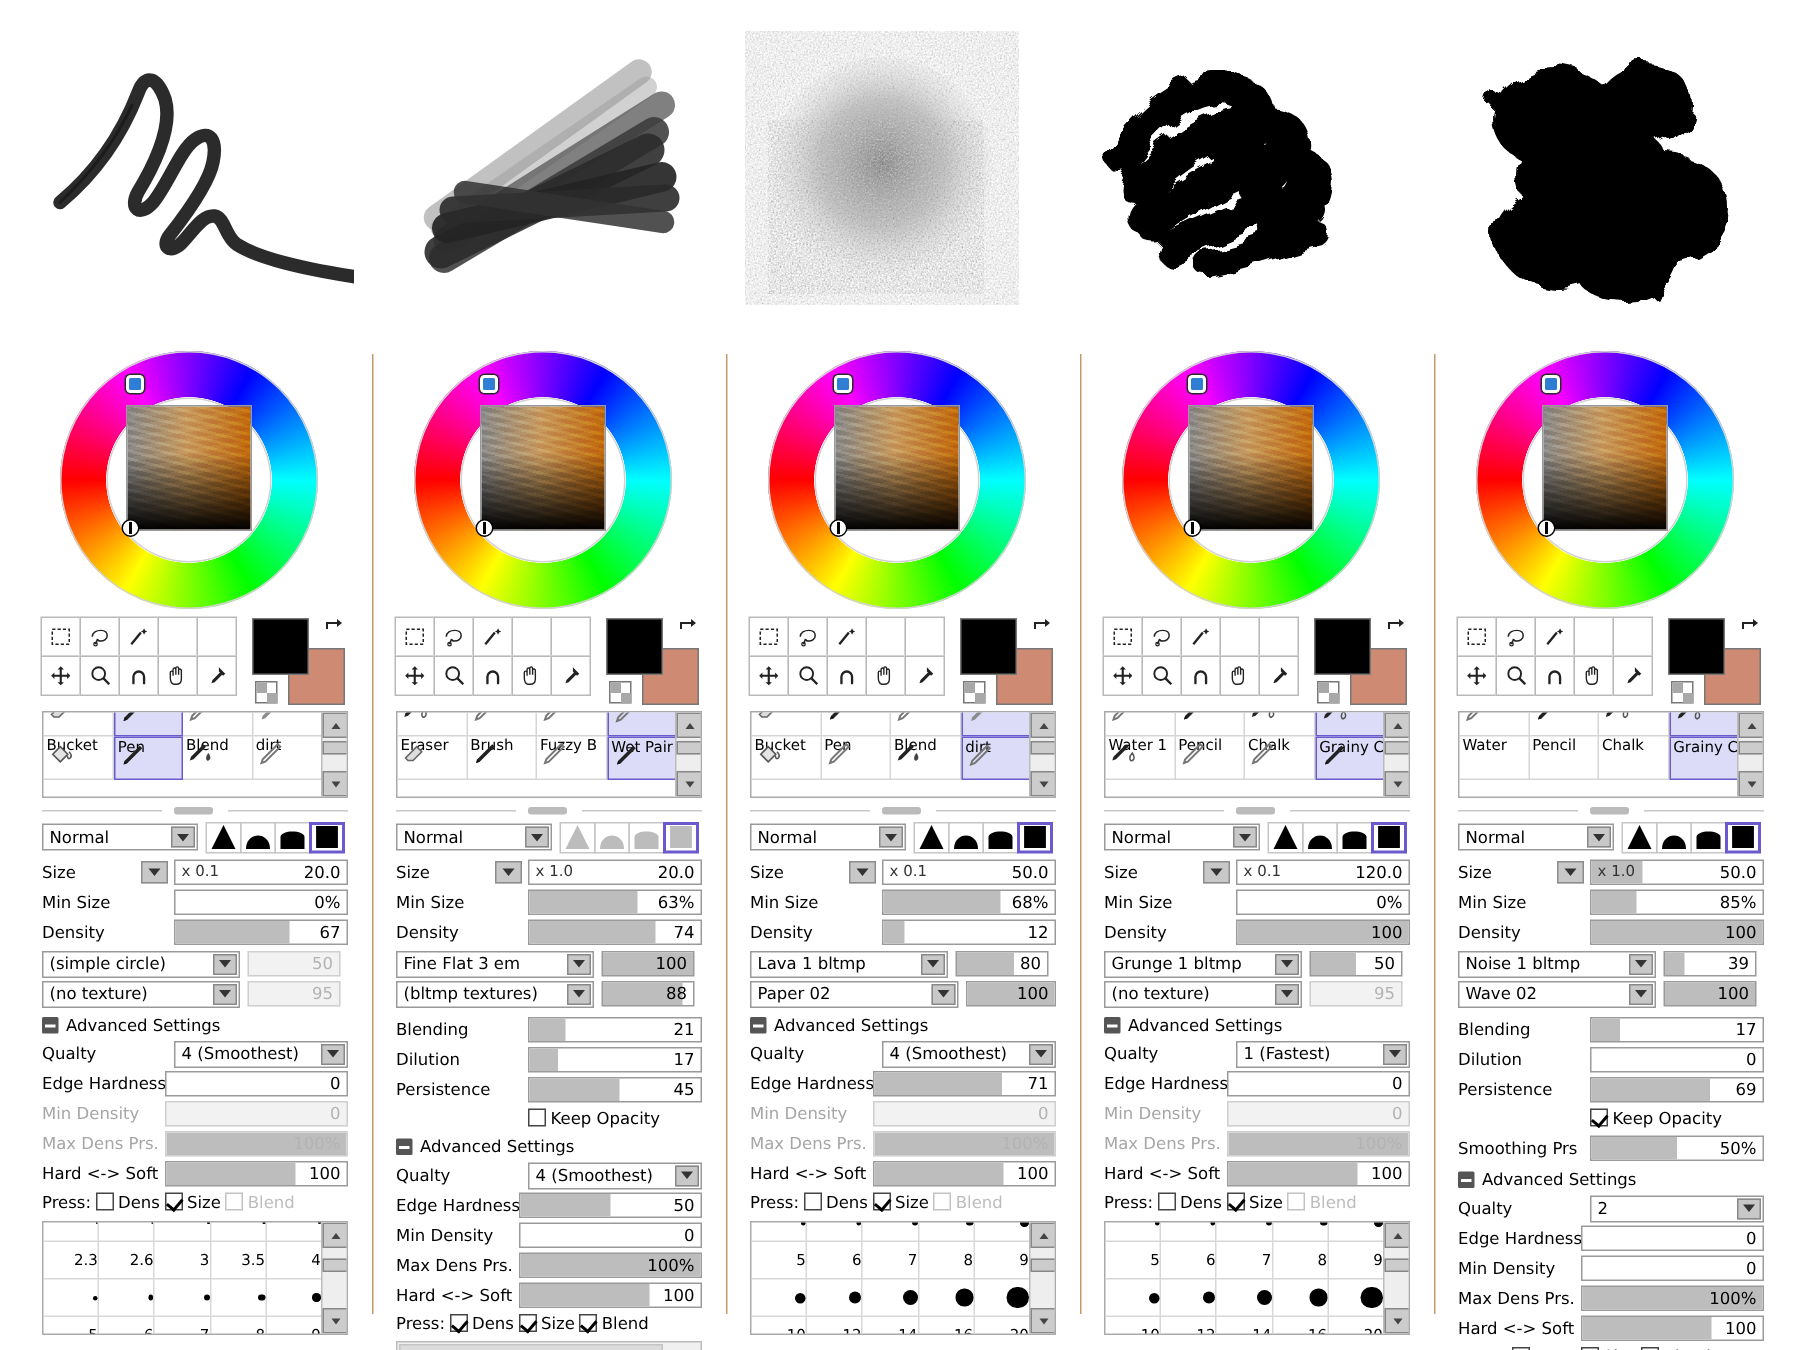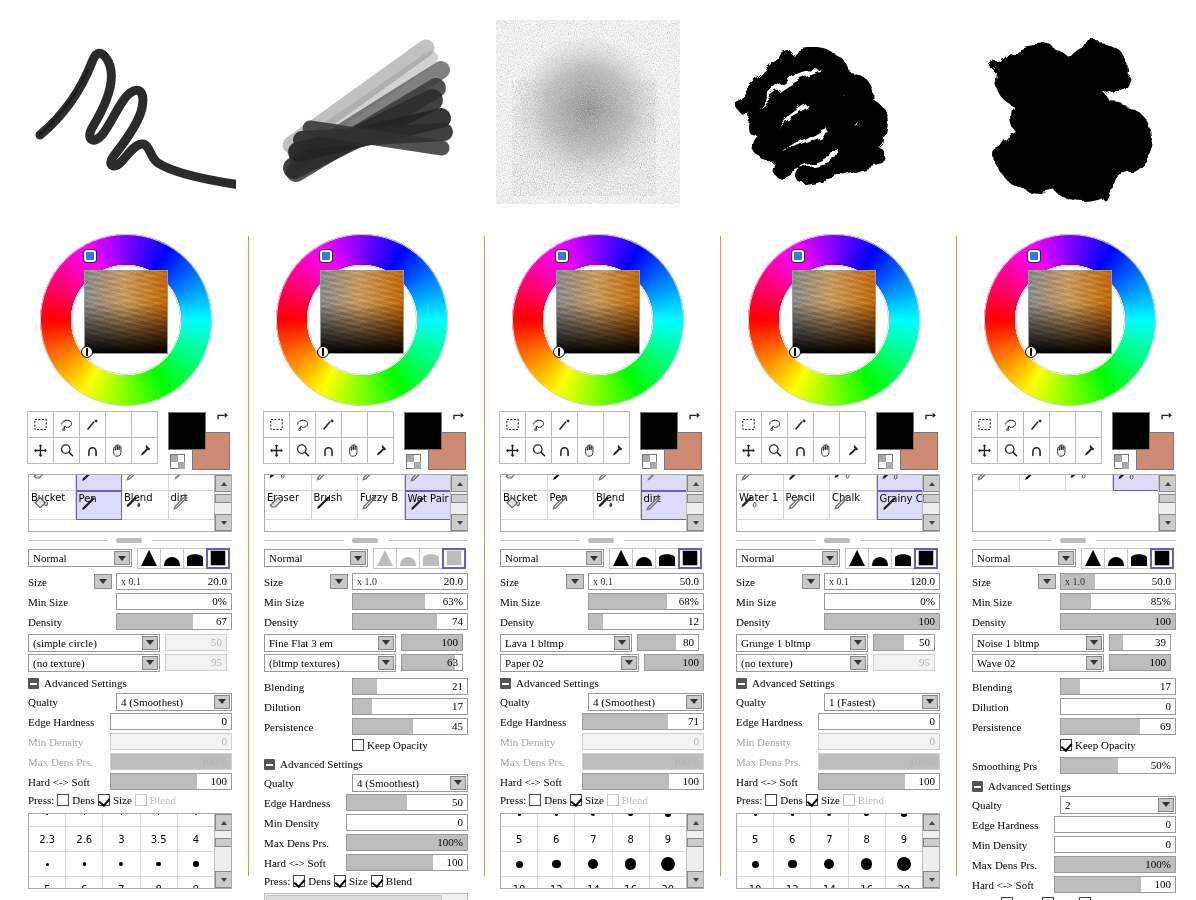--- a/index.html
+++ b/index.html
@@ -108,21 +108,21 @@
   .sb-btn { width:17px; height:17px; background:#ccc; border:1px solid #888; display:flex; align-items:center; justify-content:center;}
   .sb-thumb { position:absolute; left:0; top:19px; width:17px; height:9px; background:#ccc; border:1px solid #888; }
   .sb-down { position:absolute; left:0; bottom:0; }
 
   .grip { width:204px; margin:4px 0 0 12px; height:9px; position:relative; }
   .grip::before{content:"";position:absolute;left:0;top:4px;width:80px;height:1px;background:#c7c7c7;}
   .grip::after{content:"";position:absolute;right:0;top:4px;width:80px;height:1px;background:#c7c7c7;}
   .grip i{position:absolute;left:88px;top:2px;width:26px;height:5px;background:#bbb;border-radius:2px;}
 
   
-  .rows { margin:2px 0 0 12px; width:204px;font-family:Liberation Serif, serif; }
+  .rows { margin:2px 0 0 12px; width:204px; }
   .row { display:flex; align-items:center; height:19px; margin-bottom:1px; }
   .lbl { font-size:11px; white-space:nowrap; }
   .lbl.dim { color:#a6a6a6; }
 
   .combo {
     position:relative; height:18px; border:1px solid #999; background:#fff;
     display:flex; align-items:center; padding-left:4px; font-size:11px;
   }
   .combo .arrow {
     position:absolute; right:1px; top:1px; width:16px; height:14px;
@@ -162,21 +162,21 @@
 
   
   .sizegrid {
     position:relative; margin:5px 0 0 12px; width:204px; height:76px;
     border:1px solid #aaa; background:#fff; overflow:hidden;
   }
   .sg-rows { position:absolute; left:0; top:-12px; width:186px; }
   .sg-row { display:flex; height:25px; }
   .sg-cell {
     position:relative; width:37.2px; height:25px; border-right:1px solid #d8d8d8;
-    border-bottom:1px solid #d8d8d8; display:flex; align-items:center; justify-content:center;
+    border-bottom:1px solid #d8d8d8; display:flex; align-items:center; justify-content:flex-end;
   }
   .sg-cell .dot { background:#000; border-radius:50%; }
   .sg-cell .num { font-size:10px; }
   .sg-scroll { position:absolute; right:0; top:0; width:17px; height:74px; background:#eee; border-left:1px solid #bbb; }
 
   .hscroll { margin:4px 0 0 12px; width:204px; height:11px; background:#f0f0f0; border:1px solid #bbb; position:relative;}
   .hscroll i{position:absolute;left:1px;top:1px;width:176px;height:7px;background:#dcdcdc;border:1px solid #c4c4c4;}
 </style>
 </head>
 <body>
@@ -884,21 +884,21 @@
           <div class="row">
     <div class="combo" style="width:132px">
     <span>(bltmp textures)</span>
     <span class="arrow">
                 <span class="tri-dn"></span>
               </span>
   </div>
     <div style="width:62px;margin-left:5px">
               <div class="sld ">
       <span class="fill" style="width:88%"></span>
-                <span class="val">63</span>
+                <span class="val">88</span>
               </div>
             </div>
           </div>
           <div style="height:4px"></div>
           <div class="row">
         <span class="lbl" style="width:66px">Blending</span>
         <div style="flex:1;margin-left:22px">
               <div class="sld ">
       <span class="fill" style="width:21%"></span>
                 <span class="val">21</span>
@@ -1865,20 +1865,38 @@
                   </svg></span>
               </div>
               <div class="bl-cell sel">
       <span>Water 2</span>
       <span class="bi"><svg width="20" height="20" viewBox="0 0 24 24">
                     <path d="M3 18l3-1 10-10-2-2L4 15z" fill="#222"></path>
                     <path d="M19 12c2 3 2 5 0 6s-3-3 0-6z" fill="none" stroke="#555" stroke-width="1.2"></path>
                   </svg></span>
               </div>
             </div>
+      <div class="bl-row">
+              <div class="bl-cell">
+      <span>Water</span>
+      <span class="bi"><svg width="20" height="20" viewBox="0 0 24 24"></svg></span>
+              </div>
+              <div class="bl-cell">
+      <span>Pencil</span>
+      <span class="bi"><svg width="20" height="20" viewBox="0 0 24 24"></svg></span>
+              </div>
+              <div class="bl-cell">
+      <span>Chalk</span>
+      <span class="bi"><svg width="20" height="20" viewBox="0 0 24 24"></svg></span>
+              </div>
+              <div class="bl-cell sel">
+      <span>Grainy C</span>
+      <span class="bi"><svg width="20" height="20" viewBox="0 0 24 24"></svg></span>
+              </div>
+            </div>
     </div>
     <div class="bl-scroll">
       <div class="sb-btn">
               <svg width="12" height="12" viewBox="0 0 24 24">
                 <path d="M12 8l6 8H6z" fill="#444"></path>
               </svg>
             </div>
       <div class="sb-thumb"></div>
       <div class="sb-btn sb-down">
               <svg width="12" height="12" viewBox="0 0 24 24">

